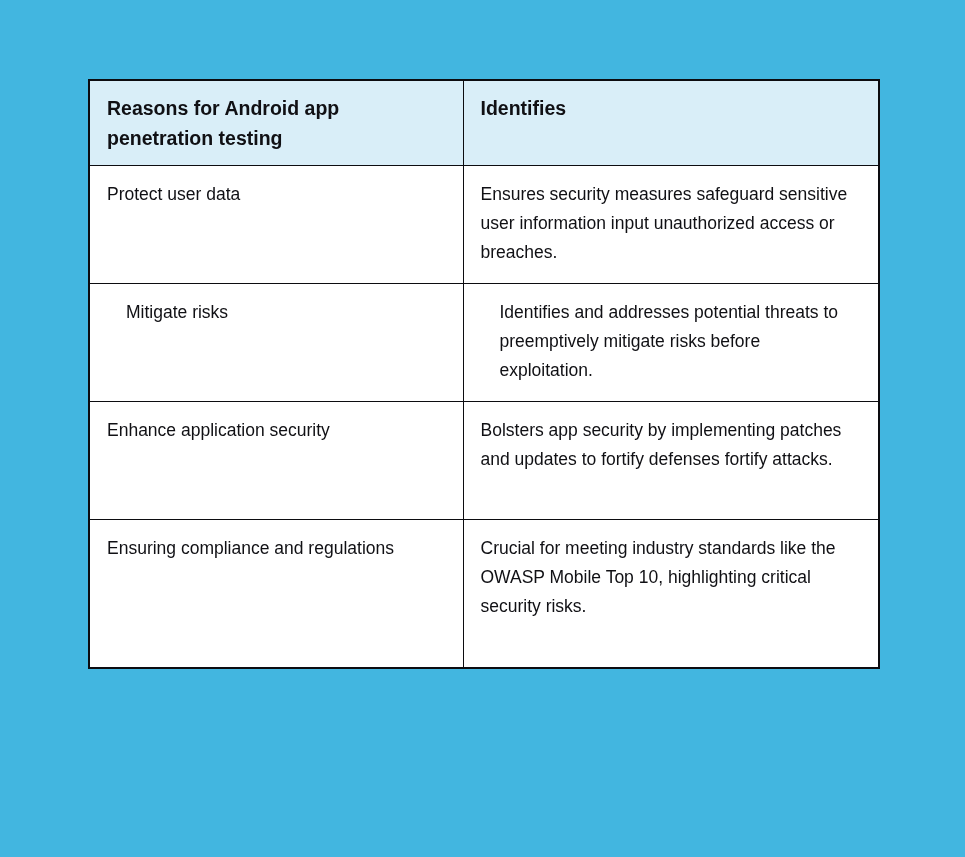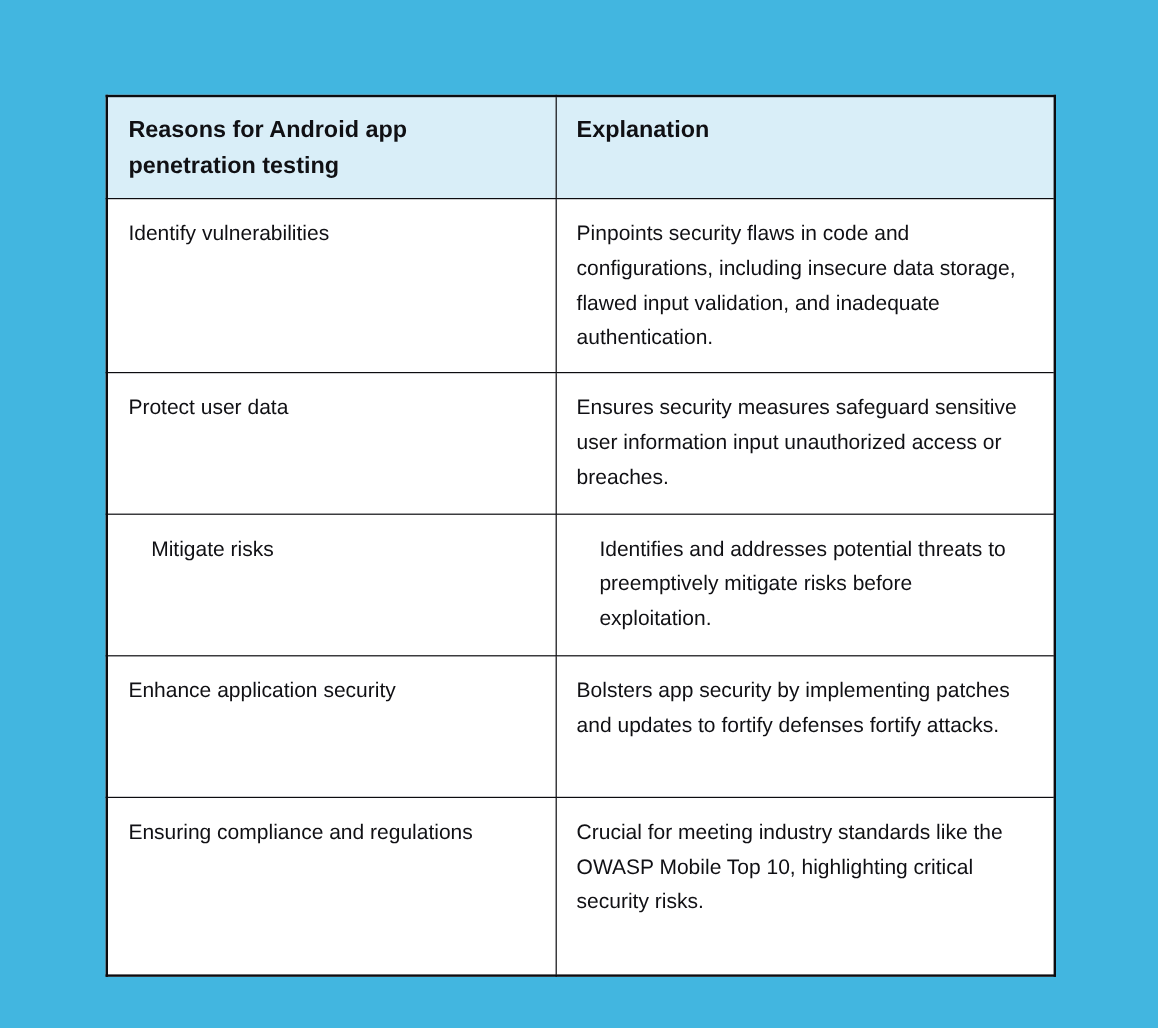--- a/index.html
+++ b/index.html
@@ -22,21 +22,21 @@
     left: 88px;
     top: 79px;
     width: 790px;
     border-collapse: collapse;
     table-layout: fixed;
     background: #FFFFFF;
   }
   table.pen-table, table.pen-table th, table.pen-table td {
     border: 1.5px solid #0C0C10;
   }
-  table.pen-table { border-width: 2px; }
+  table.pen-table { border-width: 2px; border-radius: 19px; }
   col.col-reason { width: 374px; }
   col.col-explanation { width: 416px; }
   th {
     background: #D9EEF8;
     text-align: left;
     vertical-align: top;
     font-size: 19.5px;
     font-weight: 700;
     line-height: 30px;
     padding: 12px 24px 12px 17px;
@@ -61,28 +61,24 @@
 
 <div class="canvas">
   <table class="pen-table">
     <colgroup>
       <col class="col-reason">
       <col class="col-explanation">
     </colgroup>
     <thead>
       <tr>
         <th>Reasons for Android app penetration testing</th>
-        <th>Explanation</th>
+        <th>Identifies</th>
       </tr>
     </thead>
     <tbody>
-      <tr class="row-0">
-        <td>Identify vulnerabilities</td>
-        <td>Pinpoints security flaws in code and configurations, including insecure data storage, flawed input validation, and inadequate authentication.</td>
-      </tr>
       <tr class="row-1">
         <td>Protect user data</td>
         <td>Ensures security measures safeguard sensitive user information input unauthorized access or breaches.</td>
       </tr>
       <tr class="row-2">
         <td>Mitigate risks</td>
         <td>Identifies and addresses potential threats to preemptively mitigate risks before exploitation.</td>
       </tr>
       <tr class="row-3">
         <td>Enhance application security</td>

